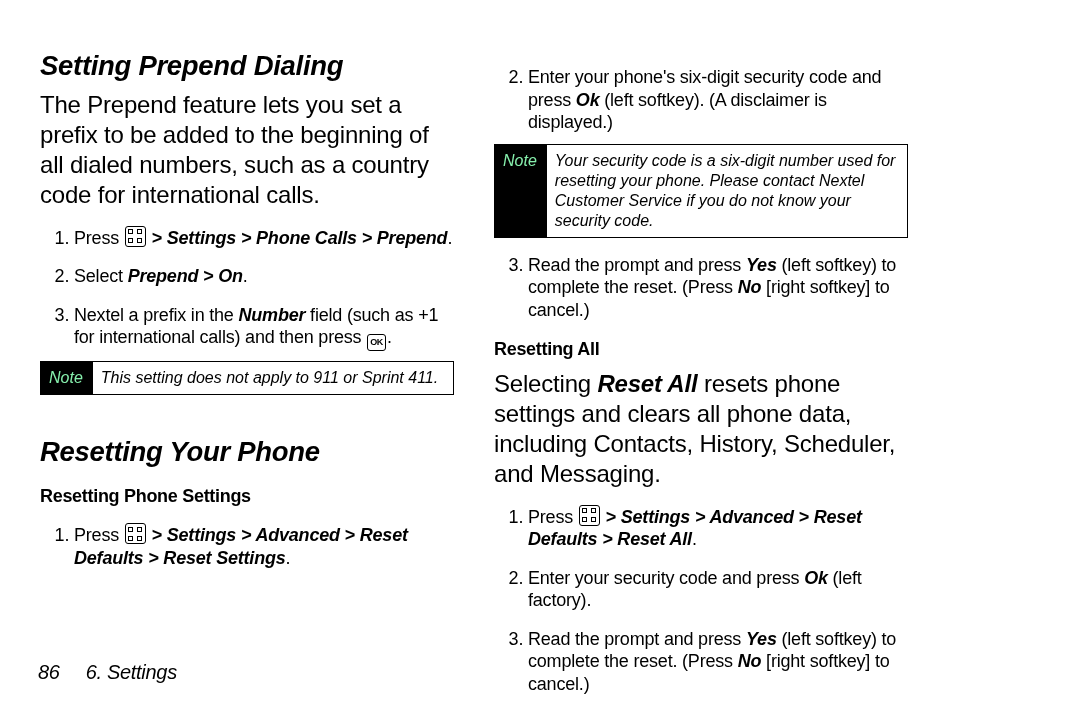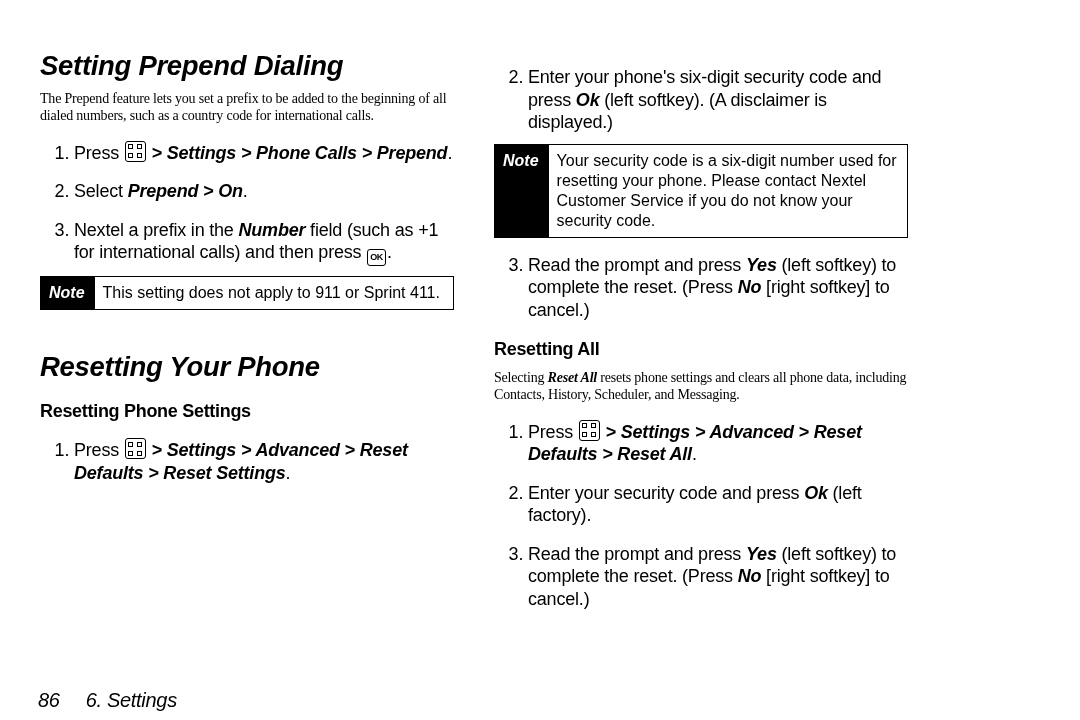--- a/index.html
+++ b/index.html
@@ -34,25 +34,24 @@
   h1.tight-top { margin-top: 41px; }
   h2 {
     font-weight: bold;
     font-size: 18px;
     margin: 0 0 8px 0;
     line-height: 1.2;
     letter-spacing: -0.3px;
   }
   h2.tight-top { margin-top: 18px; }
   p {
-    font-size: 14px;
+    font-size: 24px;
     line-height: 1.25;
     margin: 0 0 10px 0;
     letter-spacing: -0.2px;
-    font-family: Liberation Serif, serif;
   }
   ol {
     font-size: 18px;
     line-height: 1.25;
     margin: 0 0 6px 0;
     padding-left: 34px;
     letter-spacing: -0.2px;
   }
   ol > li {
     margin: 16px 0 10px 0;
@@ -83,29 +82,30 @@
   .notebox {
     border: 1px solid #000;
     margin: 6px 0 10px 0;
     display: flex;
     font-size: 16px;
     line-height: 1.25;
     break-inside: avoid;
   }
   .notebox .tag {
     background: #000;
-    color: #ffffff;
-    font-style: italic;
-    font-weight: 700;
+    color: #86efac;
+    font-style: italic;
+    font-weight: 400;
     padding: 6px 10px 6px 8px;
     white-space: nowrap;
     flex: 0 0 auto;
   }
   .notebox .body {
     padding: 6px 8px;
+    font-style: italic;
     flex: 1 1 auto;
   }
 
   .key-boxes {
     display: inline-block;
     vertical-align: -3px;
     border: 1.5px solid #000;
     border-radius: 3px;
     width: 19px;
     height: 19px;
@@ -140,21 +140,21 @@
     font-weight: bold;
     line-height: 14px;
     height: 15px;
     margin: 0 1px;
     letter-spacing: -0.3px;
   }
 
   .footer {
     position: absolute;
     left: 38px;
-    bottom: 8px;
+    bottom: 36px;
     font-style: italic;
     font-size: 20px;
     letter-spacing: -0.3px;
   }
   .footer .pn { margin-right: 26px; }
 
   
   .avoid { break-inside: avoid; }
 </style>
 </head>

